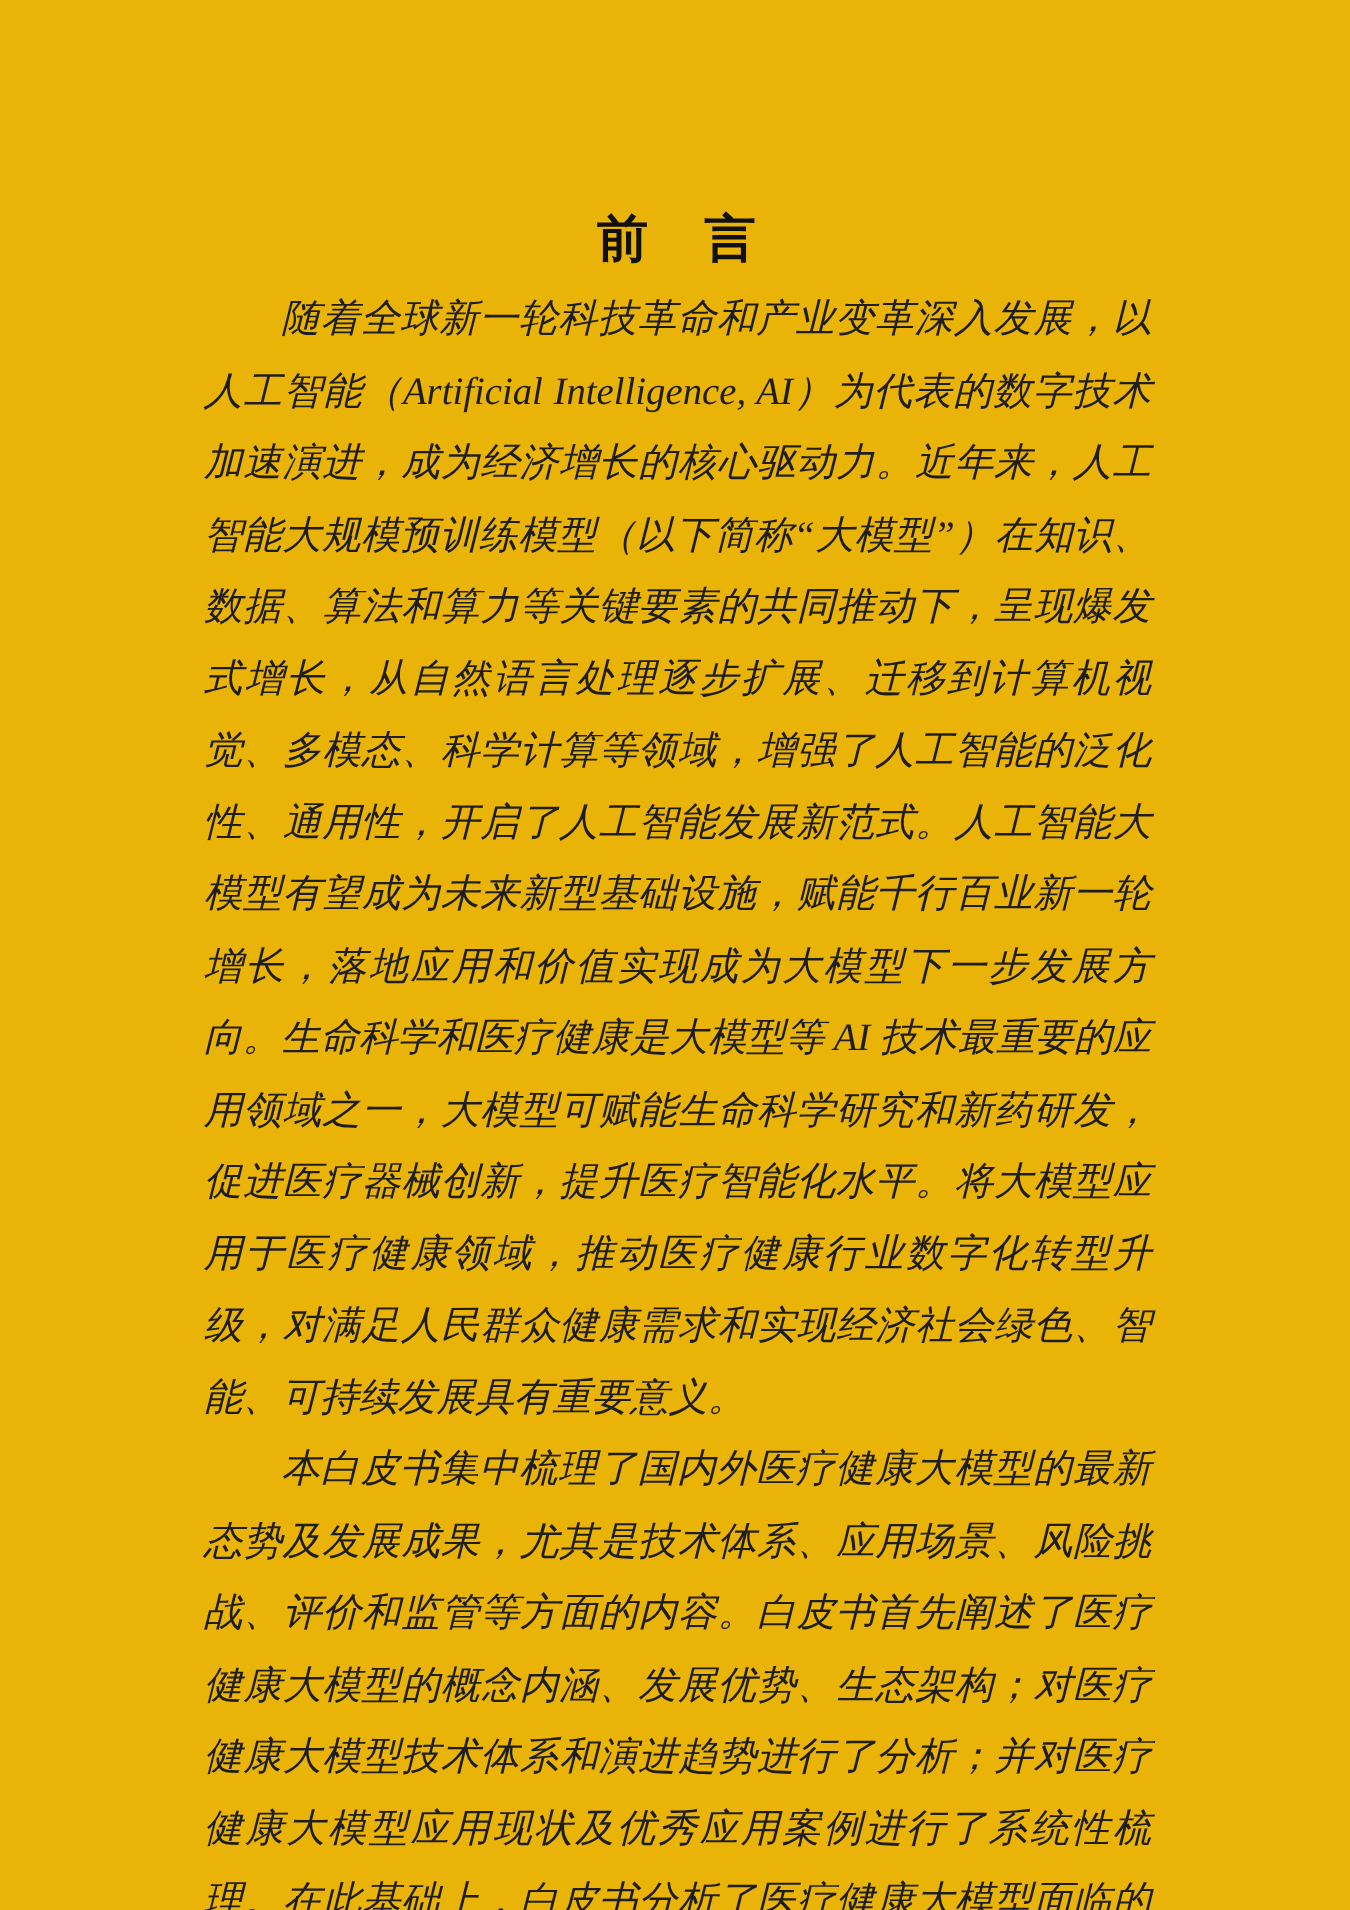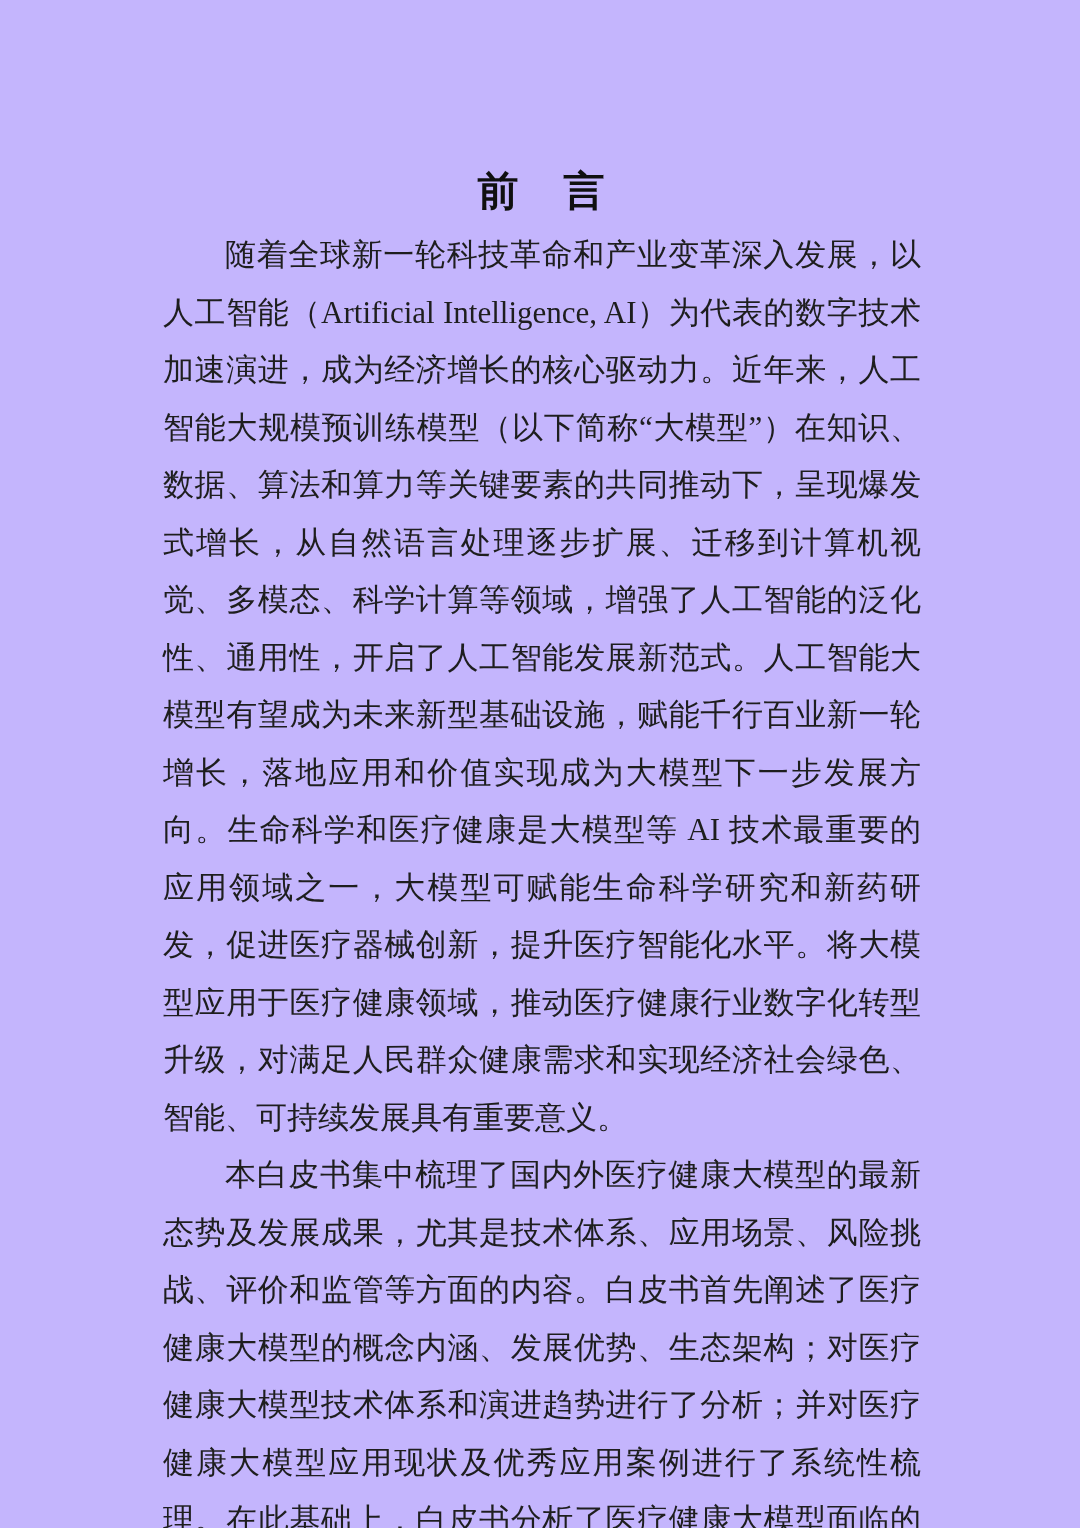--- a/index.html
+++ b/index.html
@@ -5,21 +5,21 @@
   html, body {
     margin: 0;
     padding: 0;
     background: #ffffff;
   }
   .page {
     position: relative;
     width: 1080px;
     height: 1528px;
     margin: 0 auto;
-    background: #c4b5fd;
+    background: #eab308;
     overflow: hidden;
     color: #1e1e1e;
   }
   .content {
     position: absolute;
     left: 163px;
     top: 166px;
     width: 758px;
   }
   .doc-title {
@@ -34,20 +34,21 @@
   }
   .doc-paragraph {
     margin: 0;
     font-family: "Liberation Serif", "DejaVu Serif", serif;
     font-size: 31px;
     line-height: 57.5px;
     text-align: justify;
     text-justify: inter-ideograph;
     text-indent: 2em;
     color: #1e1e1e;
+    font-style: italic;
   }
 </style>
 </head>
 <body>
 
 <div class="page">
   <div class="content">
     <h1 class="doc-title">前　言</h1>
     <p class="doc-paragraph">随着全球新一轮科技革命和产业变革深入发展，以人工智能（Artificial Intelligence, AI）为代表的数字技术加速演进，成为经济增长的核心驱动力。近年来，人工智能大规模预训练模型（以下简称“大模型”）在知识、数据、算法和算力等关键要素的共同推动下，呈现爆发式增长，从自然语言处理逐步扩展、迁移到计算机视觉、多模态、科学计算等领域，增强了人工智能的泛化性、通用性，开启了人工智能发展新范式。人工智能大模型有望成为未来新型基础设施，赋能千行百业新一轮增长，落地应用和价值实现成为大模型下一步发展方向。生命科学和医疗健康是大模型等 AI 技术最重要的应用领域之一，大模型可赋能生命科学研究和新药研发，促进医疗器械创新，提升医疗智能化水平。将大模型应用于医疗健康领域，推动医疗健康行业数字化转型升级，对满足人民群众健康需求和实现经济社会绿色、智能、可持续发展具有重要意义。</p>
     <p class="doc-paragraph">本白皮书集中梳理了国内外医疗健康大模型的最新态势及发展成果，尤其是技术体系、应用场景、风险挑战、评价和监管等方面的内容。白皮书首先阐述了医疗健康大模型的概念内涵、发展优势、生态架构；对医疗健康大模型技术体系和演进趋势进行了分析；并对医疗健康大模型应用现状及优秀应用案例进行了系统性梳理。在此基础上，白皮书分析了医疗健康大模型面临的技术、应用、数据、伦理挑战，并结合医疗健康大模型标准、验证评价和监管治理情况，提出了</p>

